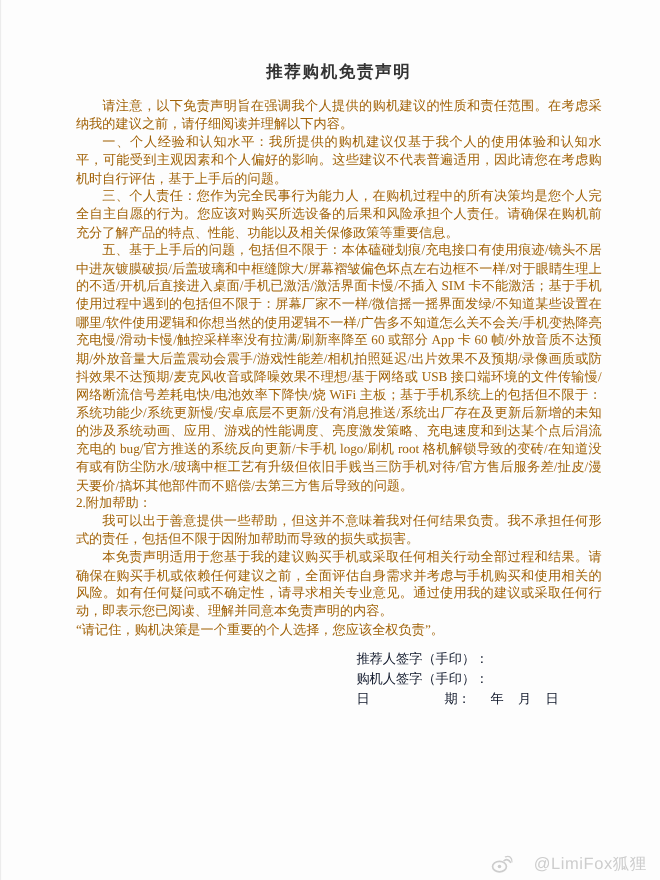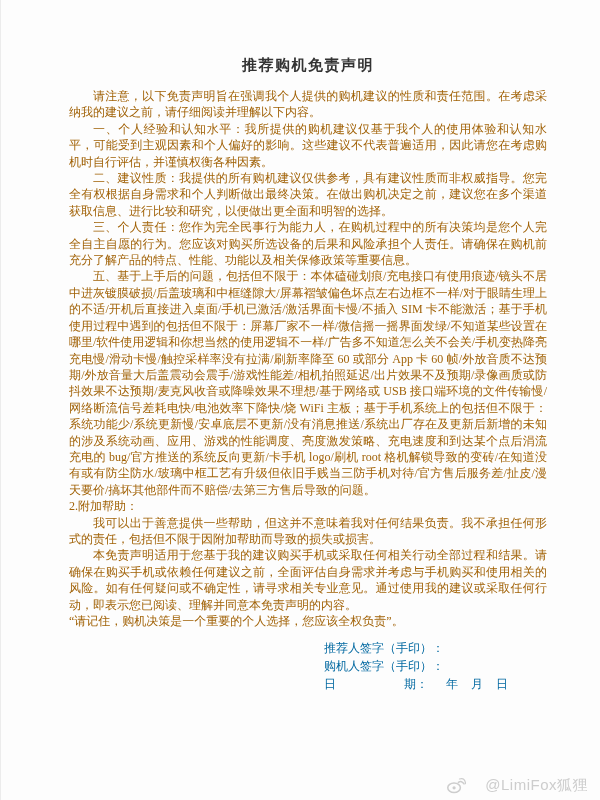--- a/index.html
+++ b/index.html
@@ -41,21 +41,21 @@
     text-justify: inter-ideograph;
     margin: 0;
   }
   .doc-body p.indent { text-indent: 24px; }
   .doc-body p.plain  { text-indent: 0; }
   .sig-block {
     margin-top: 11px;
     margin-left: 255px;
     font-size: 12px;
     line-height: 17.8px;
-    color: #0369a1;
+    color: #0f172a;
   }
   .sig-block .sig-line { white-space: nowrap; }
   .date-line span { display: inline-block; }
   .date-line .gap-wide   { margin-right: 68px; }
   .date-line .gap-medium { margin-right: 18px; }
   .date-line .gap-small  { margin-right: 13px; }
   .watermark {
     position: absolute;
     right: 12px;
     bottom: 5px;
@@ -72,22 +72,21 @@
 </style>
 </head>
 <body>
 
 <div class="page">
   <div class="content">
     <h1 class="doc-title">推荐购机免责声明</h1>
 
     <div class="doc-body">
         <p class="indent">请注意，以下免责声明旨在强调我个人提供的购机建议的性质和责任范围。在考虑采纳我的建议之前，请仔细阅读并理解以下内容。</p>
-        <p class="indent">一、个人经验和认知水平：我所提供的购机建议仅基于我个人的使用体验和认知水平，可能受到主观因素和个人偏好的影响。这些建议不代表普遍适用，因此请您在考虑购机时自行评估，并谨慎权衡各种因素。</p>
-        <p class="indent">二、建议性质：我提供的所有购机建议仅供参考，具有建议性质而非权威指导。您完全有权根据自身需求和个人判断做出最终决策。在做出购机决定之前，建议您在多个渠道获取信息、进行比较和研究，以便做出更全面和明智的选择。</p>
+        <p class="indent">一、个人经验和认知水平：我所提供的购机建议仅基于我个人的使用体验和认知水平，可能受到主观因素和个人偏好的影响。这些建议不代表普遍适用，因此请您在考虑购机时自行评估，基于上手后的问题。</p>
         <p class="indent">三、个人责任：您作为完全民事行为能力人，在购机过程中的所有决策均是您个人完全自主自愿的行为。您应该对购买所选设备的后果和风险承担个人责任。请确保在购机前充分了解产品的特点、性能、功能以及相关保修政策等重要信息。</p>
         <p class="indent">五、基于上手后的问题，包括但不限于：本体磕碰划痕/充电接口有使用痕迹/镜头不居中进灰镀膜破损/后盖玻璃和中框缝隙大/屏幕褶皱偏色坏点左右边框不一样/对于眼睛生理上的不适/开机后直接进入桌面/手机已激活/激活界面卡慢/不插入 SIM 卡不能激活；基于手机使用过程中遇到的包括但不限于：屏幕厂家不一样/微信摇一摇界面发绿/不知道某些设置在哪里/软件使用逻辑和你想当然的使用逻辑不一样/广告多不知道怎么关不会关/手机变热降亮充电慢/滑动卡慢/触控采样率没有拉满/刷新率降至 60 或部分 App 卡 60 帧/外放音质不达预期/外放音量大后盖震动会震手/游戏性能差/相机拍照延迟/出片效果不及预期/录像画质或防抖效果不达预期/麦克风收音或降噪效果不理想/基于网络或 USB 接口端环境的文件传输慢/网络断流信号差耗电快/电池效率下降快/烧 WiFi 主板；基于手机系统上的包括但不限于：系统功能少/系统更新慢/安卓底层不更新/没有消息推送/系统出厂存在及更新后新增的未知的涉及系统动画、应用、游戏的性能调度、亮度激发策略、充电速度和到达某个点后涓流充电的 bug/官方推送的系统反向更新/卡手机 logo/刷机 root 格机解锁导致的变砖/在知道没有或有防尘防水/玻璃中框工艺有升级但依旧手贱当三防手机对待/官方售后服务差/扯皮/漫天要价/搞坏其他部件而不赔偿/去第三方售后导致的问题。</p>
         <p class="plain">2.附加帮助：</p>
         <p class="indent">我可以出于善意提供一些帮助，但这并不意味着我对任何结果负责。我不承担任何形式的责任，包括但不限于因附加帮助而导致的损失或损害。</p>
         <p class="indent">本免责声明适用于您基于我的建议购买手机或采取任何相关行动全部过程和结果。请确保在购买手机或依赖任何建议之前，全面评估自身需求并考虑与手机购买和使用相关的风险。如有任何疑问或不确定性，请寻求相关专业意见。通过使用我的建议或采取任何行动，即表示您已阅读、理解并同意本免责声明的内容。</p>
         <p class="plain">“请记住，购机决策是一个重要的个人选择，您应该全权负责”。</p>
       </div>
 
     <div class="sig-block">
       <div class="sig-line">推荐人签字（手印）：</div>

